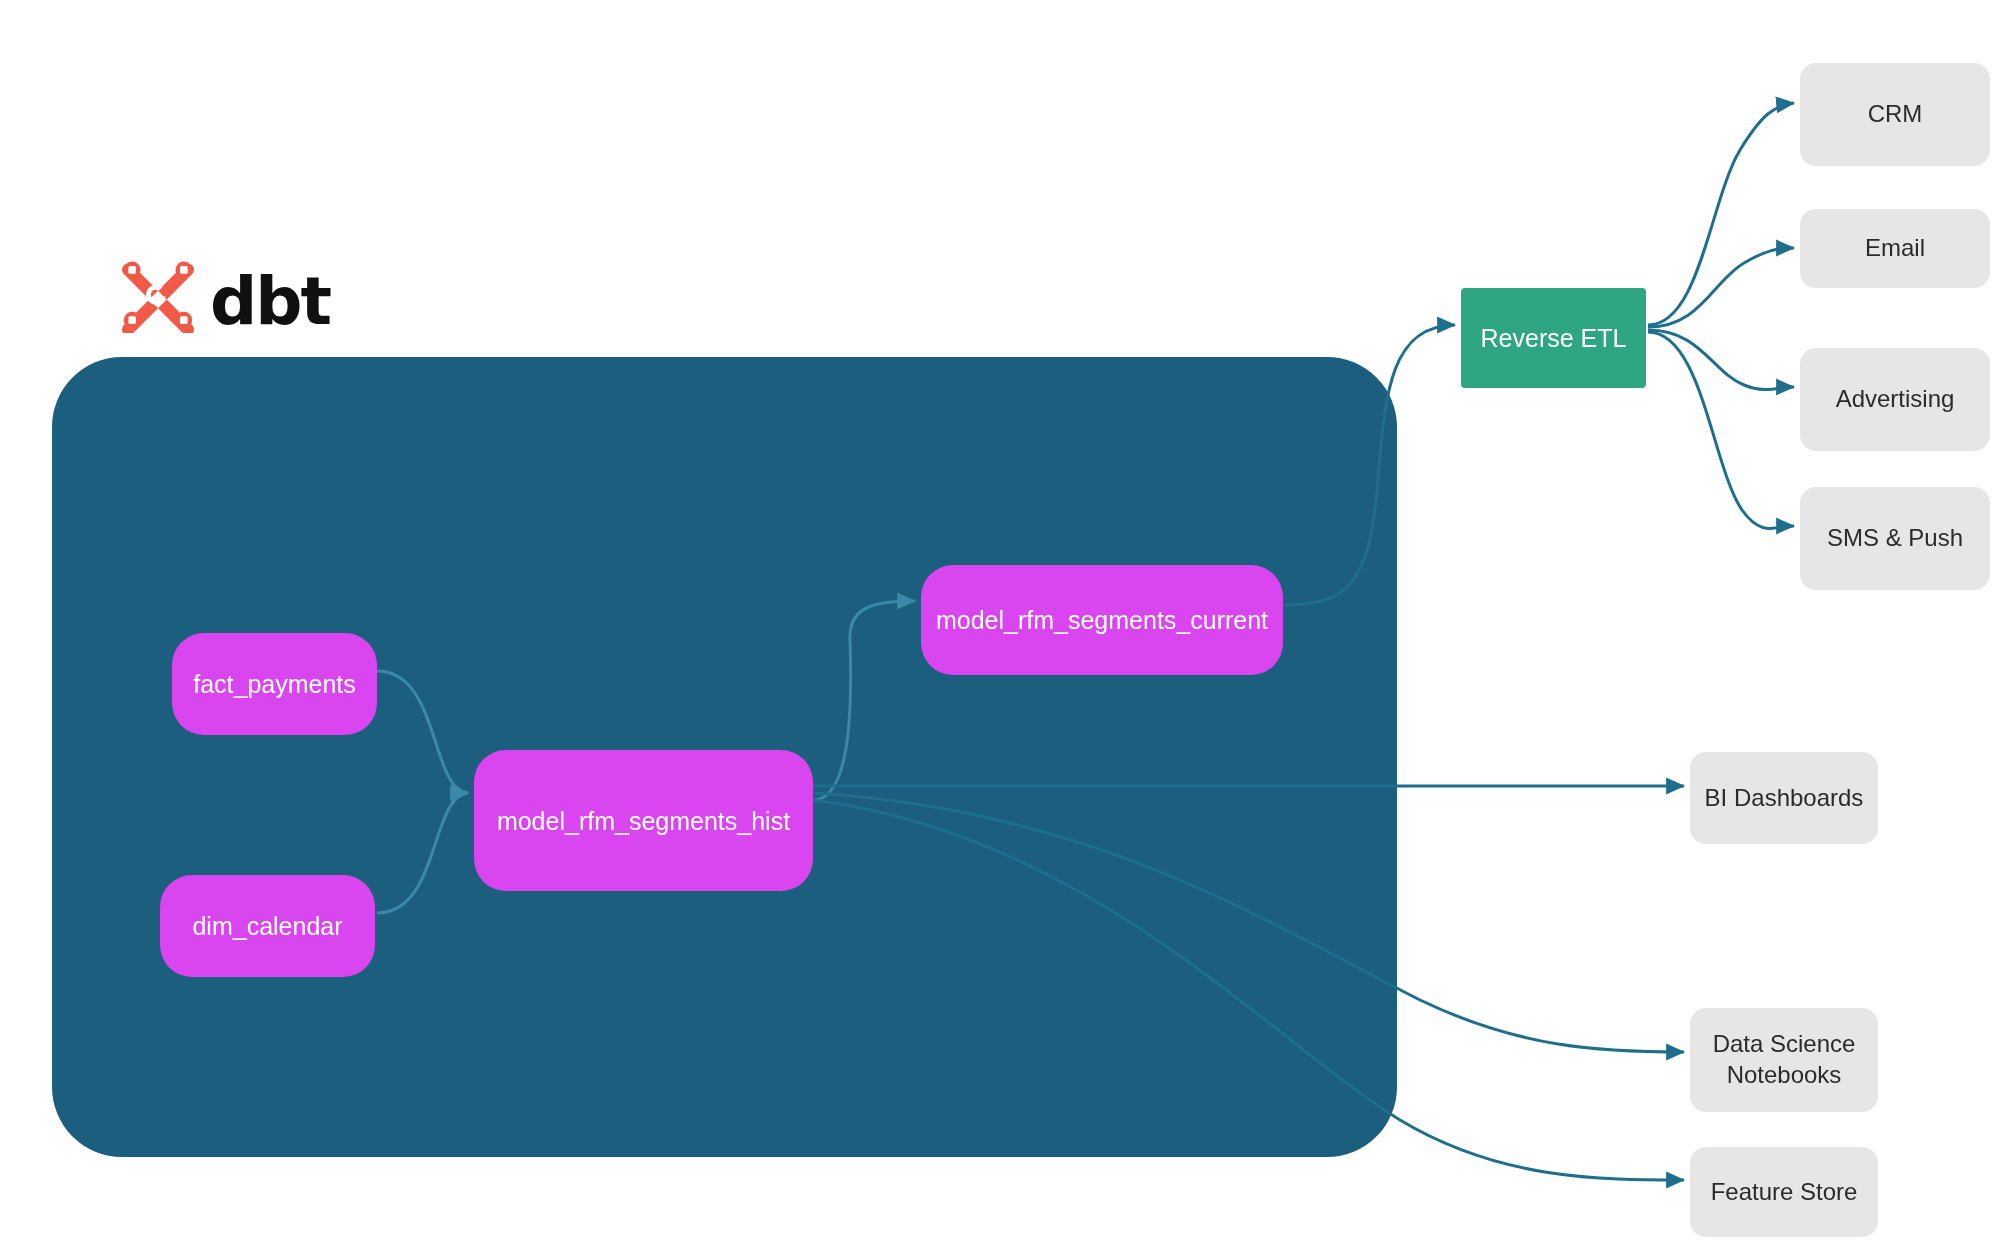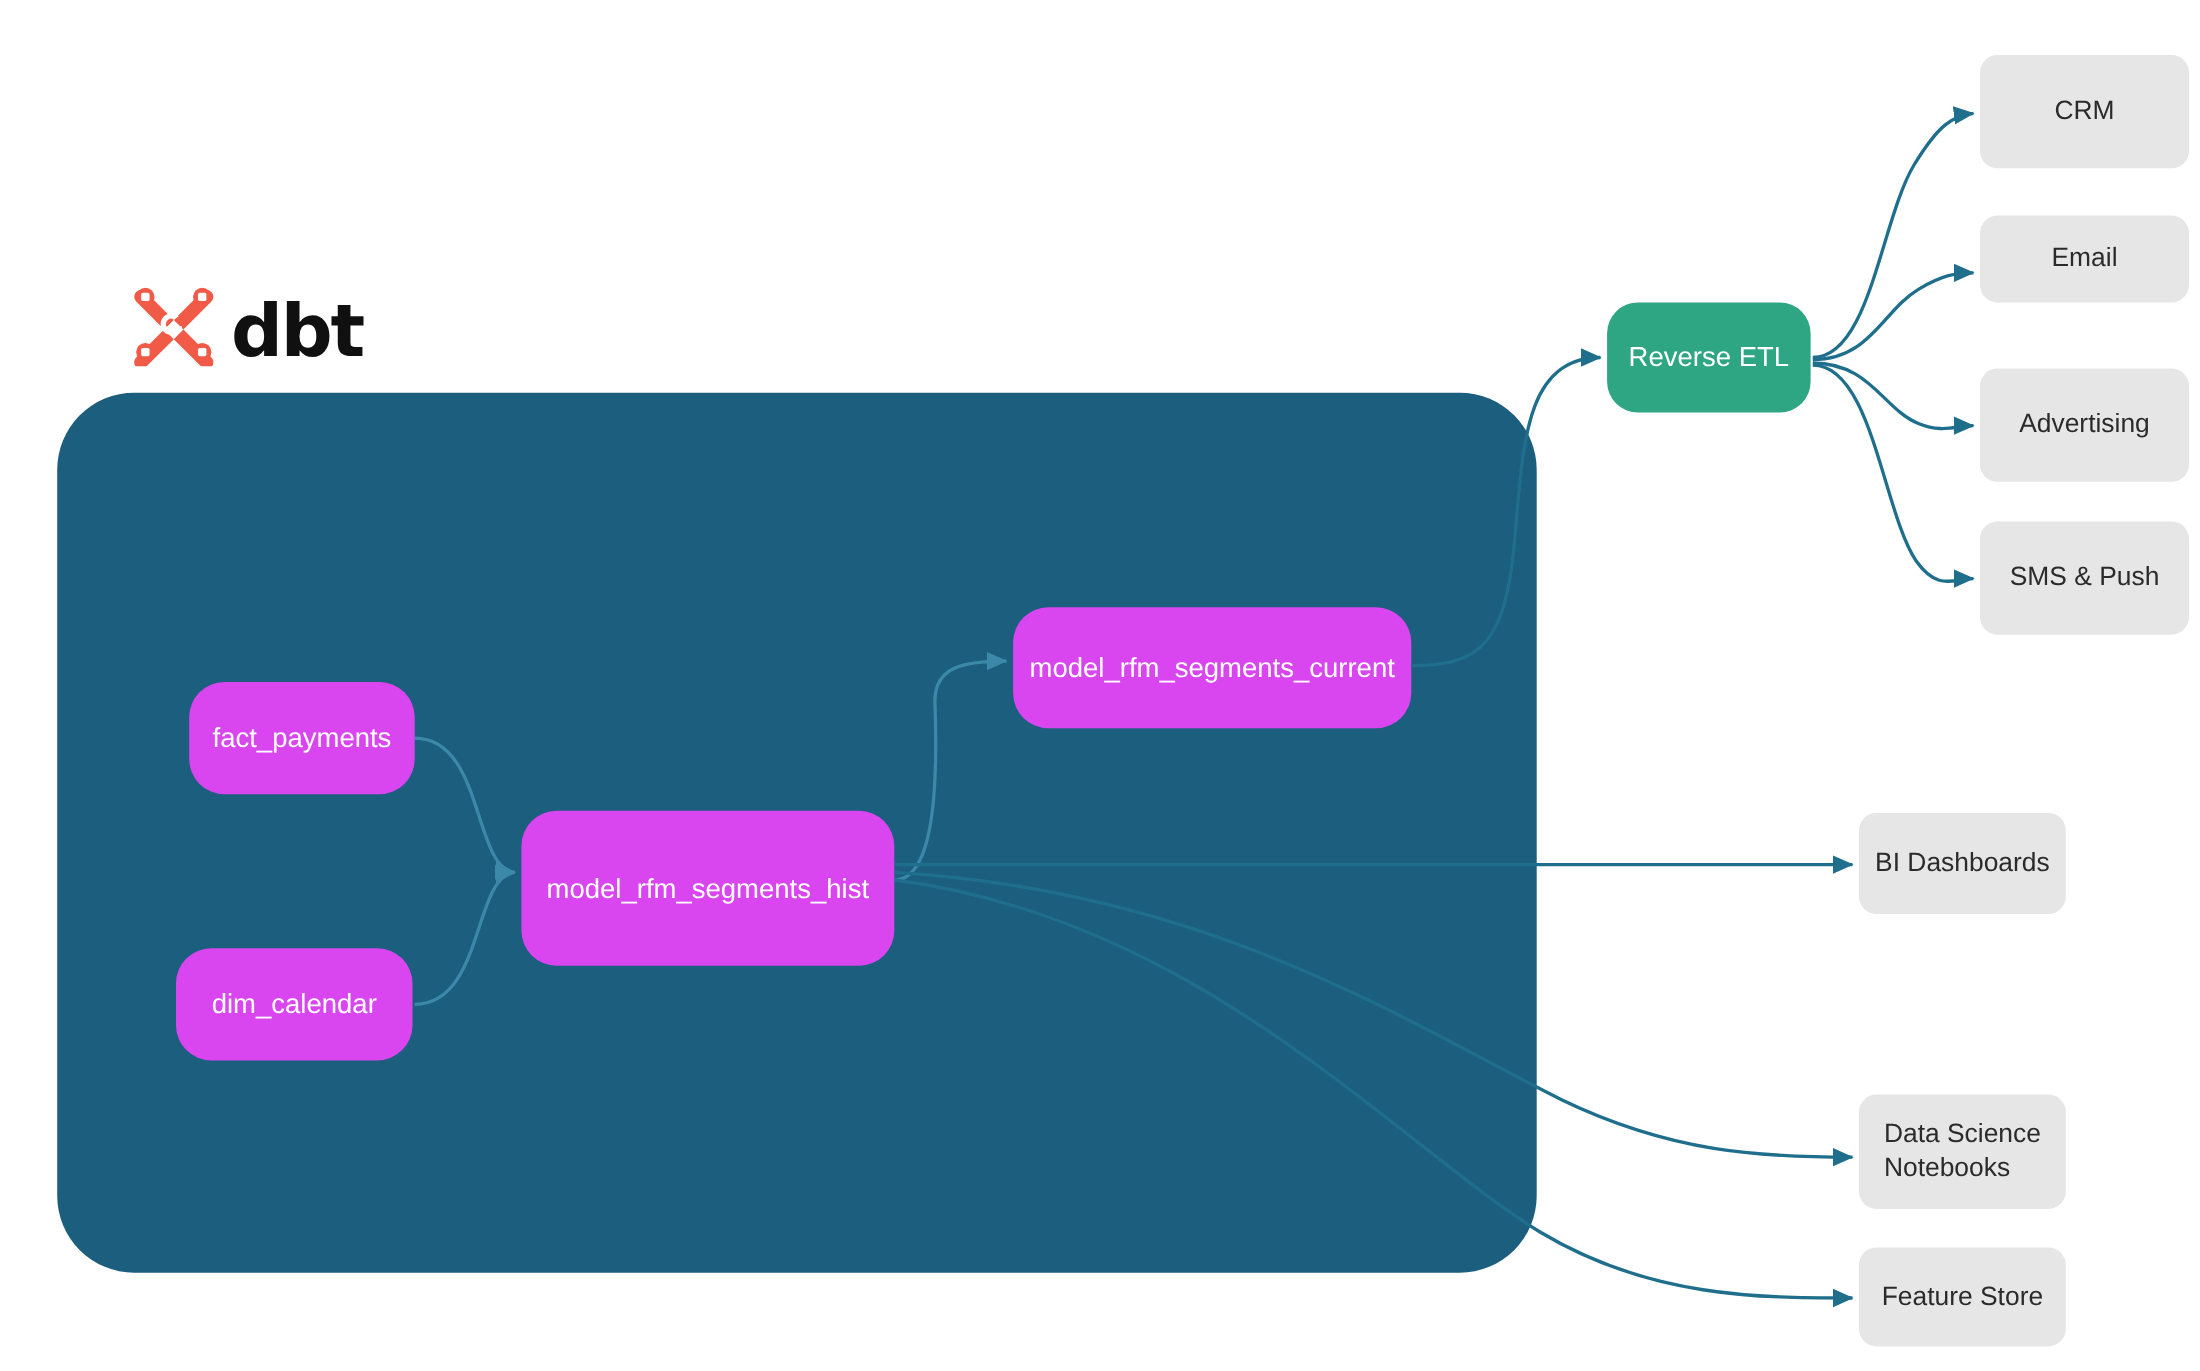--- a/index.html
+++ b/index.html
@@ -69,34 +69,36 @@
   }
   #edges-inner { z-index: 2; }
   #edges-outer { z-index: 4; }
 
   
   .node {
     position: absolute;
     display: flex;
     align-items: center;
     justify-content: center;
+    text-align: center;
     box-sizing: border-box;
     line-height: 1.28;
+    margin-top: 13px;
   }
   .node-model {
     background: #d946ef;
     color: #ffffff;
     border-radius: 32px;
     font-size: 25px;
     z-index: 3;
   }
   .node-green {
     background: #2ea583;
     color: #ffffff;
-    border-radius: 28px;
+    border-radius: 4px;
     font-size: 25px;
     z-index: 5;
   }
   .node-grey {
     background: #e6e6e6;
     color: #2b2b2b;
     border-radius: 16px;
     font-size: 24px;
     z-index: 5;
   }

